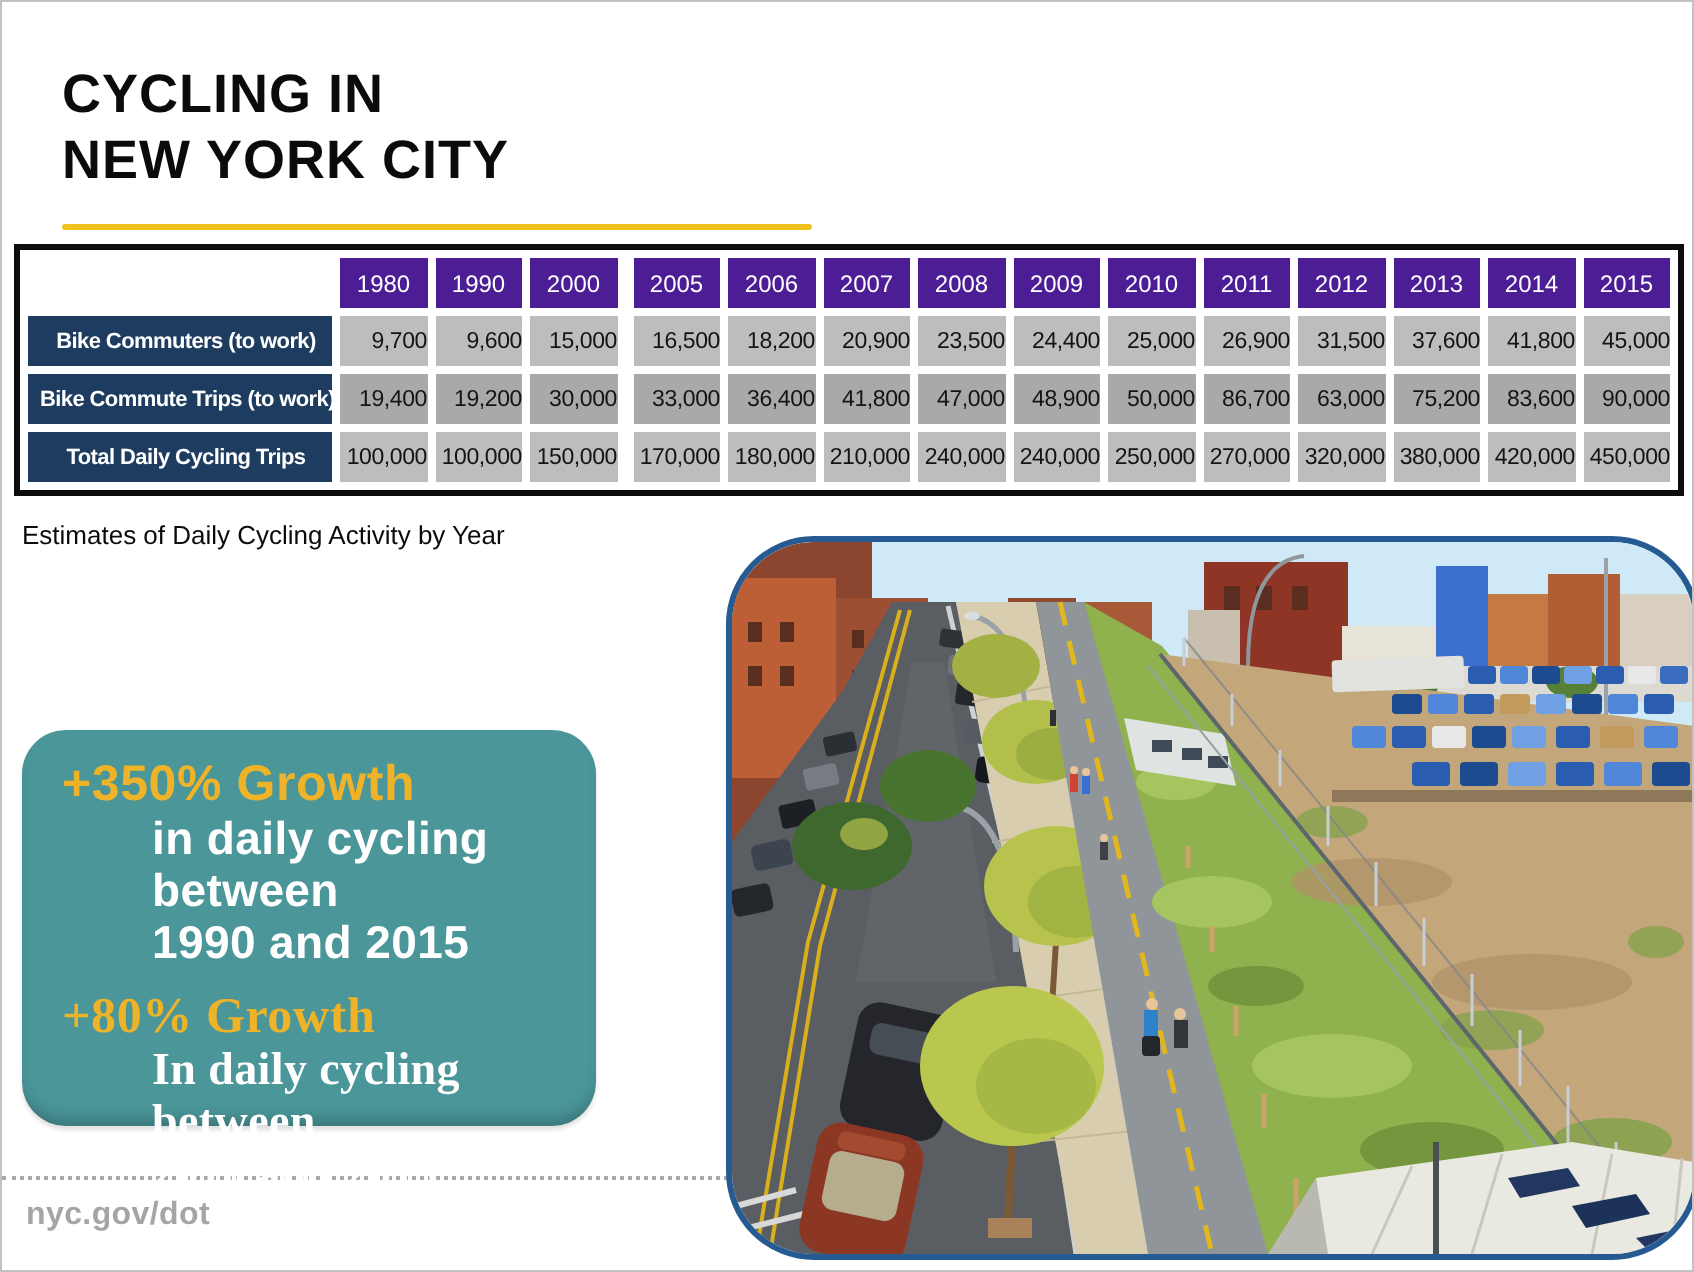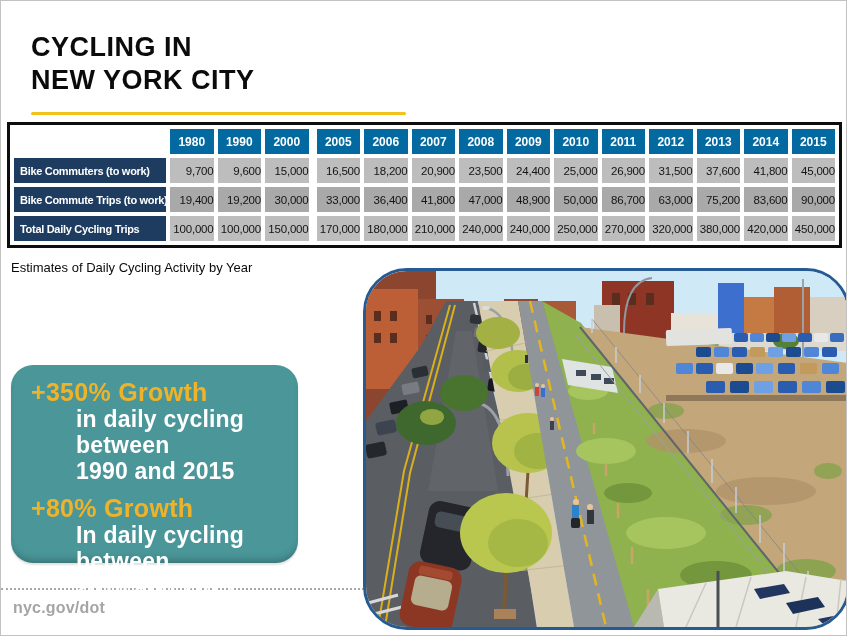--- a/index.html
+++ b/index.html
@@ -20,46 +20,46 @@
   
   .table-wrap{
     position:absolute;left:6px;top:121px;width:835px;
     border:3px solid #0d0d0d;background:#ffffff;box-sizing:border-box;
   }
   table{border-collapse:separate;border-spacing:4px;width:100%;table-layout:fixed;}
   th,td{margin:0;box-sizing:border-box;}
   th.corner{width:152px;background:transparent;}
   th.spacer,td.spacer{width:0;padding:0;background:transparent;}
   th.year{
-    background:#0369a1;color:#ffffff;font-size:12px;font-weight:bold;
+    background:#4c1d95;color:#ffffff;font-size:12px;font-weight:normal;
     height:25px;text-align:center;padding:0;
   }
   td.label{
     background:#1e3c60;color:#ffffff;font-size:11px;font-weight:bold;
-    text-align:left;padding:0 0 0 6px;white-space:nowrap;overflow:hidden;
+    text-align:center;padding:0 0 0 6px;white-space:nowrap;overflow:hidden;
     letter-spacing:-.3px;height:25px;
   }
   td.val{
     background:#bdbdbd;color:#141414;font-size:11.5px;text-align:right;
     height:25px;padding:0;letter-spacing:-.2px;
   }
   tbody tr:nth-child(2) td.val{background:#a9a9a9;}
   .caption{
     position:absolute;left:10px;top:259px;font-size:13px;font-weight:normal;color:#0b0b0b;
   }
   
   .callout{
     position:absolute;left:10px;top:364px;width:287px;height:198px;
     background:#4a9699;border-radius:22px;box-sizing:border-box;
     padding:14px 10px 4px 20px;z-index:1;
     box-shadow:inset 0 -7px 9px -5px rgba(0,0,0,.28), 0 2px 2px rgba(0,0,0,.12);
   }
   .co-head{font-size:25px;line-height:27px;font-weight:bold;color:#efb32a;letter-spacing:.3px;}
   .co-line{font-size:23px;line-height:26px;font-weight:bold;color:#ffffff;letter-spacing:.2px;margin-left:45px;}
-  .co-group + .co-group{margin-top:11px;}
+  .co-group + .co-group{margin-top:11px;font-family:Liberation Serif, serif;}
   
   .photo{
     position:absolute;left:362px;top:267px;width:481px;height:356px;
     border:3px solid #265a93;border-radius:44px;overflow:hidden;background:#cfe9f6;
     z-index:2;box-sizing:content-box;
   }
   .photo svg{display:block;width:481px;height:356px;}
   
   .dotted-rule{
     position:absolute;left:0;top:587px;width:847px;height:0;

